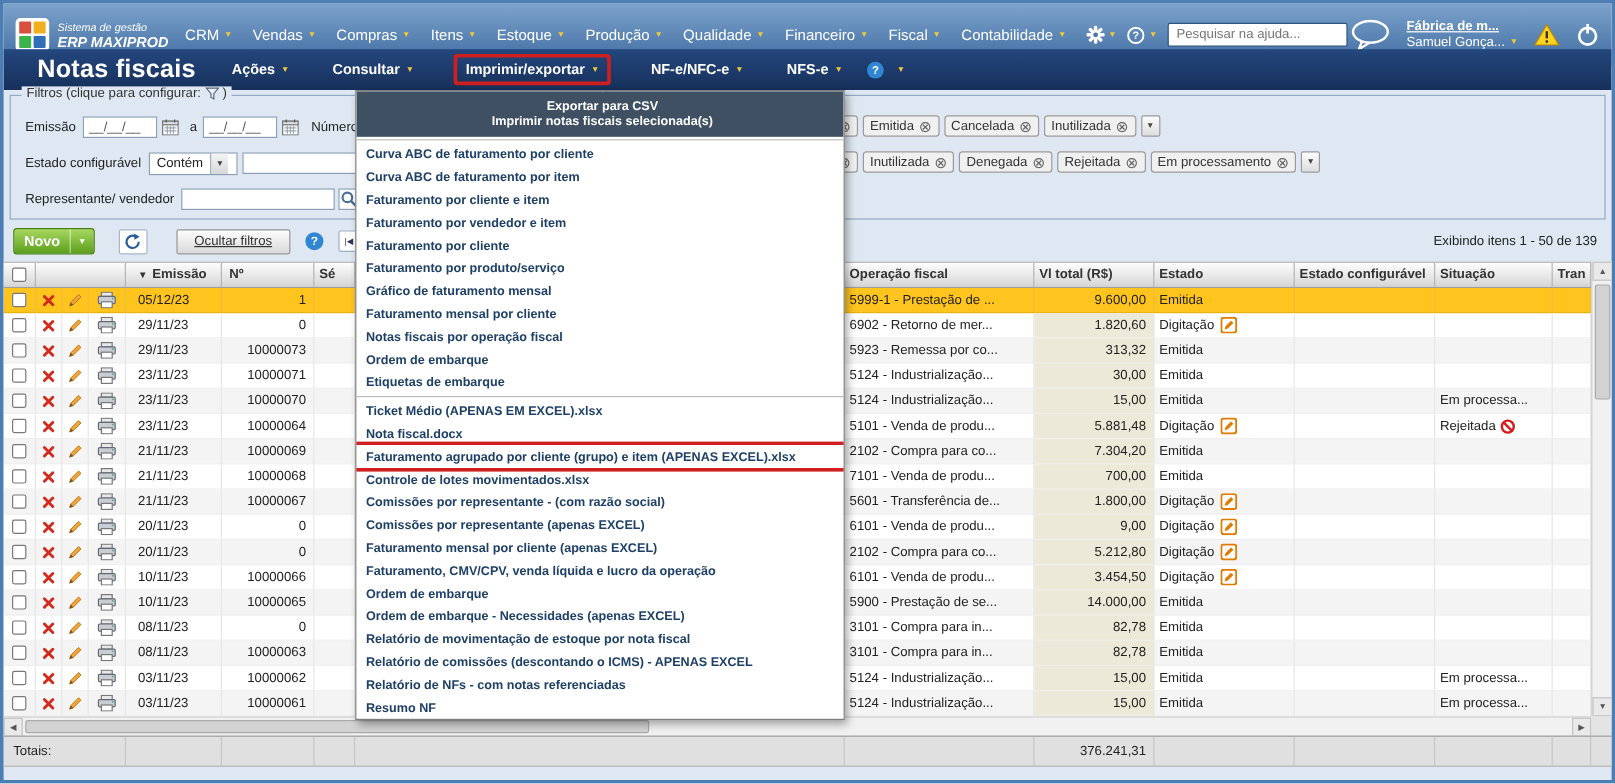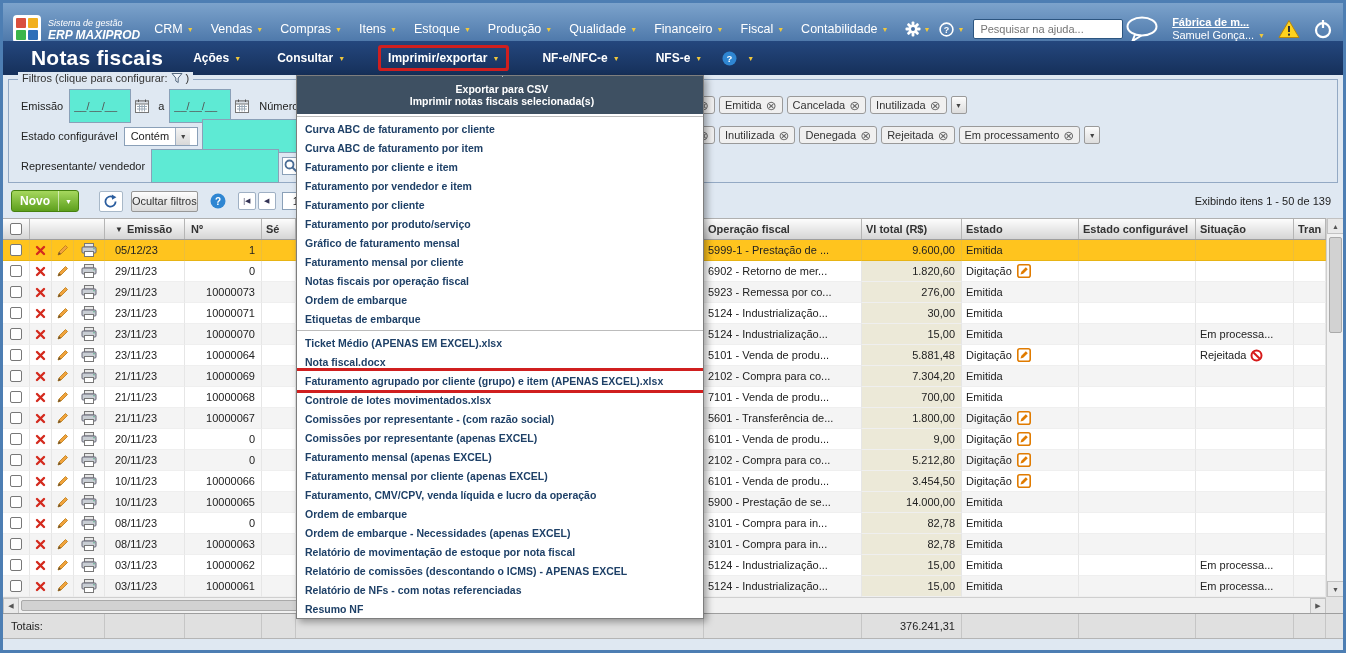--- a/index.html
+++ b/index.html
@@ -36,21 +36,21 @@
   .pagemenu{display:flex;align-items:center;gap:36px;font-size:12px;font-weight:bold;white-space:nowrap;}
   .pmenu{display:flex;align-items:center;gap:5px;cursor:pointer;}
   .red-box{box-shadow:0 0 0 3px var(--highlight_red,#d01f1f);padding:3px 7px;border-radius:1px;}
   .tb-help{display:flex;align-items:center;gap:10px;margin-left:20px;}
 
   
   .filters{position:absolute;top:76px;left:5px;width:1330px;height:104px;border:1px solid #93a9c4;background:var(--panel_bg,#dfe8f2);}
   .legend{position:absolute;top:-8px;left:9px;background:var(--panel_bg,#dfe8f2);padding:0 4px;font-size:11px;color:#333;display:flex;align-items:center;gap:3px;white-space:nowrap;}
   .frow{position:absolute;height:20px;display:flex;align-items:center;font-size:11px;color:#222;white-space:nowrap;}
   .flabel{margin-right:6px;}
-  .tinput{height:18px;border:1px solid #8aa0b8;background:#5eead4;font-size:11px;color:#555;padding:16px 4px;}
+  .tinput{height:18px;border:1px solid #8aa0b8;background:#ffffff;font-size:11px;color:#555;padding:0 4px;}
   .date-input{width:62px;}
   .calbtn{width:16px;height:16px;display:flex;align-items:center;justify-content:center;margin:0 3px;cursor:pointer;}
   .sep-a{margin:0 5px;}
   .selectbox{height:19px;border:1px solid #8aa0b8;background:#fff;display:flex;align-items:center;font-size:11px;color:#222;cursor:pointer;}
   .selectbox .sval{padding:0 6px;}
   .selectbox .sarr{width:15px;height:100%;background:linear-gradient(#f4f4f4,#d8d8d8);border-left:1px solid #9fb0c4;display:flex;align-items:center;justify-content:center;}
   .magbtn{width:18px;height:18px;border:1px solid #8aa0b8;background:#fff;display:flex;align-items:center;justify-content:center;margin-left:3px;cursor:pointer;}
   .chiprow{position:absolute;display:flex;align-items:center;gap:4px;}
   .chip{display:inline-flex;align-items:center;gap:4px;background:#f0f0f0;border:1px solid #9a9a9a;border-radius:3px;padding:1px 5px;font-size:11px;color:#333;height:18px;cursor:pointer;}
   .chip-x{color:#666;font-size:13px;line-height:1;cursor:pointer;}
@@ -58,21 +58,21 @@
   .chip-dd{width:16px;height:18px;border:1px solid #9a9a9a;background:linear-gradient(#fcfcfc,#ddd);display:inline-flex;align-items:center;justify-content:center;font-size:7px;color:#444;cursor:pointer;border-radius:2px;}
 
   
   .toolbar{position:absolute;top:185px;left:0;width:1340px;height:26px;display:flex;align-items:center;padding:0 12px 0 8px;}
   .btn-novo{height:22px;display:inline-flex;align-items:center;border:1px solid #46810f;border-radius:3px;cursor:pointer;
     background:linear-gradient(var(--novo_green_top,#a6d85e),var(--novo_green_bottom,#5d9f1d));color:#fff;font-size:12px;font-weight:bold;}
   .btn-novo .lbl{padding:0 8px;}
   .btn-novo .nv-sep{width:1px;height:100%;background:rgba(255,255,255,.55);}
   .btn-novo .nv-dd{padding:0 6px;display:flex;align-items:center;height:100%;}
   .refbtn{width:24px;height:21px;border:1px solid #a8b8c8;background:#fff;border-radius:2px;display:flex;align-items:center;justify-content:center;margin-left:20px;cursor:pointer;}
-  .btn-grey{height:21px;border:1px solid #979797;border-radius:2px;background:linear-gradient(#fdfdfd,#d9d9d9);font-size:11px;color:#333;padding:0 0;display:inline-flex;align-items:center;margin-left:8px;cursor:pointer;}
+  .btn-grey{height:21px;border:1px solid #979797;border-radius:2px;background:linear-gradient(#fdfdfd,#d9d9d9);font-size:11px;color:#333;padding:0 14px;display:inline-flex;align-items:center;margin-left:24px;cursor:pointer;text-decoration:underline;}
   .helpdot{margin-left:12px;cursor:pointer;display:flex;}
   .pager{display:flex;align-items:center;gap:2px;margin-left:12px;}
   .pgbtn{width:18px;height:18px;border:1px solid #9fb0c4;background:#fff;border-radius:2px;display:flex;align-items:center;justify-content:center;font-size:7px;color:#335;cursor:pointer;}
   .pginput{width:28px;height:18px;border:1px solid #8aa0b8;font-size:11px;text-align:center;color:#222;margin-left:4px;}
   .exib{margin-left:auto;font-size:11px;color:#222;white-space:nowrap;}
 
   
   .grid{position:absolute;top:215px;left:0;width:1323px;background:#fff;}
   .ghead{display:flex;height:22px;background:linear-gradient(#fdfdfd,#d5d5d5);border-top:1px solid #b0b0b0;border-bottom:1px solid #9e9e9e;}
   .ghead .cell{border-right:1px solid #b5b5b5;font-weight:bold;color:#333;}
@@ -478,21 +478,21 @@
               <rect x="1" y="4" width="14" height="6" rx="1" fill="#c9ced4" stroke="#667"></rect>
               <rect x="3.5" y="8.5" width="9" height="5" fill="#fff" stroke="#777"></rect>
               <circle cx="13" cy="5.8" r="0.8" fill="#5a8"></circle>
             </svg>
           </div>
     <div class="cell w-date">29/11/23</div>
     <div class="cell w-num">10000073</div>
     <div class="cell w-serie"></div>
     <div class="cell w-hidden"></div>
     <div class="cell w-op">5923 - Remessa por co...</div>
-    <div class="cell w-val">276,00</div>
+    <div class="cell w-val">313,32</div>
     <div class="cell w-est">Emitida</div>
     <div class="cell w-cfg"></div>
     <div class="cell w-sit"></div>
     <div class="cell w-tran"></div>
   </div>
   <div class="grow">
     <div class="cell w-check">
             <span class="cb"></span>
           </div>
     <div class="cell w-del">
@@ -1085,23 +1085,20 @@
       <div class="pitem">
         <span>Controle de lotes movimentados.xlsx</span>
       </div>
       <div class="pitem">
         <span>Comissões por representante - (com razão social)</span>
       </div>
       <div class="pitem">
         <span>Comissões por representante (apenas EXCEL)</span>
       </div>
       <div class="pitem">
-        <span>Faturamento mensal (apenas EXCEL)</span>
-      </div>
-      <div class="pitem">
         <span>Faturamento mensal por cliente (apenas EXCEL)</span>
       </div>
       <div class="pitem">
         <span>Faturamento, CMV/CPV, venda líquida e lucro da operação</span>
       </div>
       <div class="pitem">
         <span>Ordem de embarque</span>
       </div>
       <div class="pitem">
         <span>Ordem de embarque - Necessidades (apenas EXCEL)</span>

